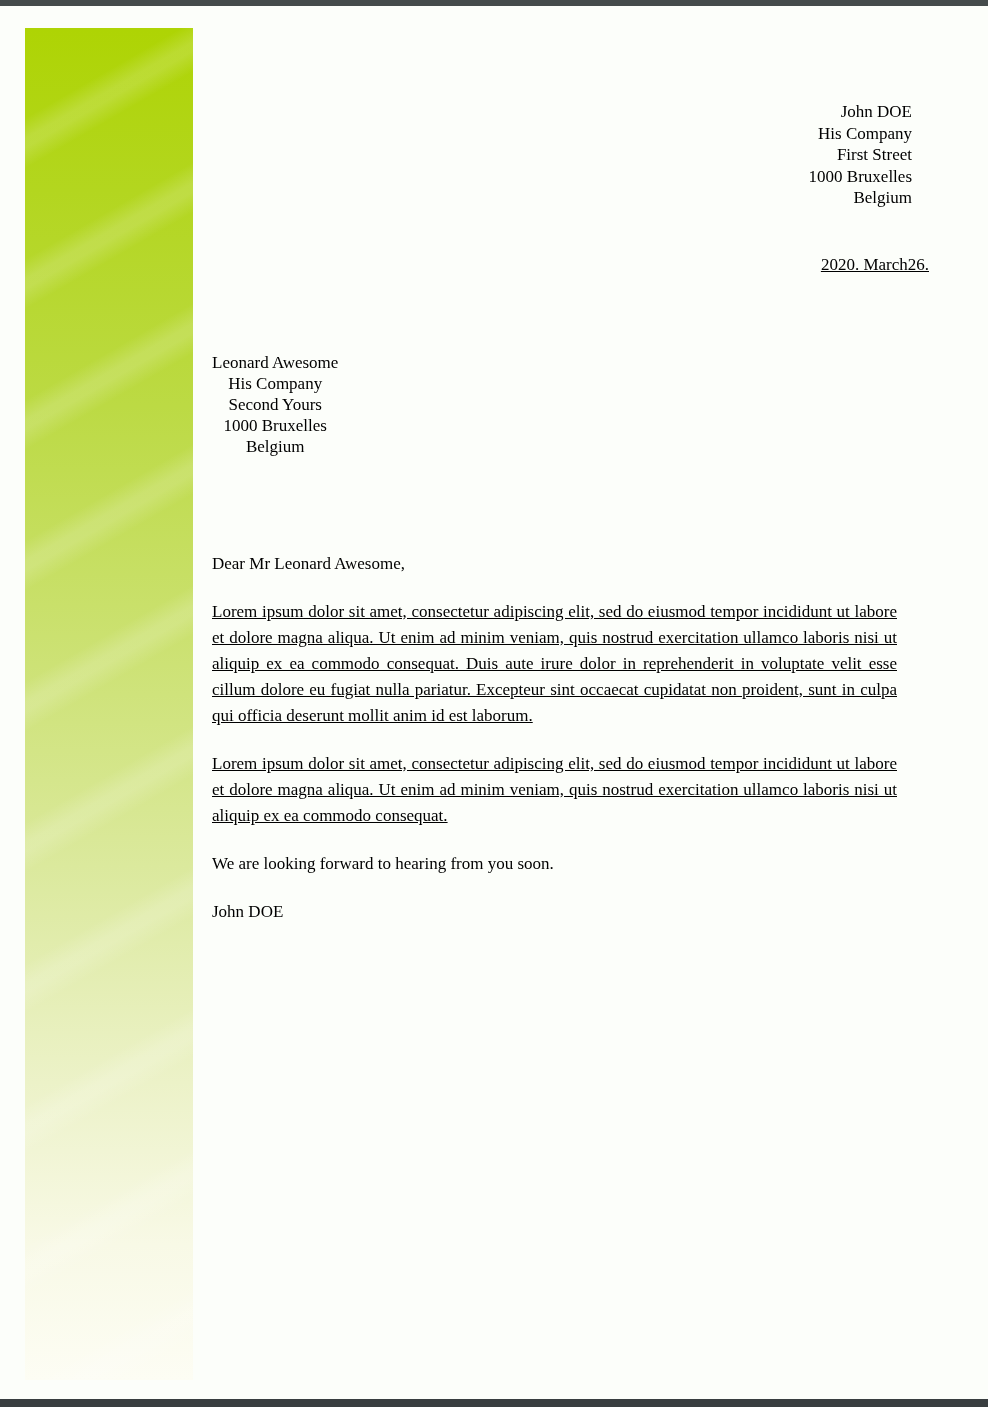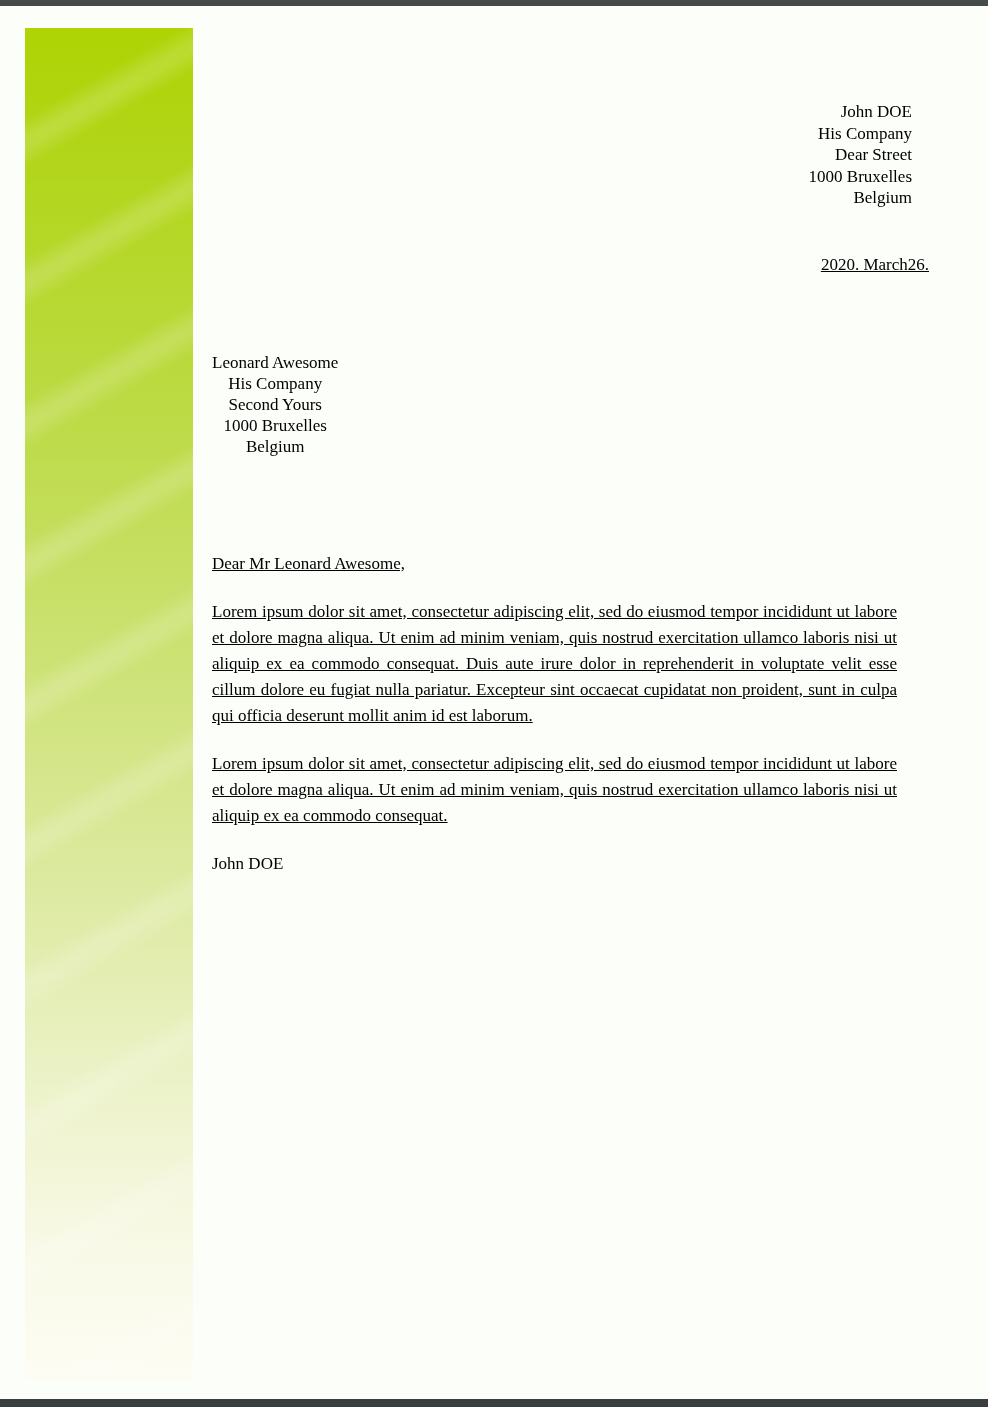--- a/index.html
+++ b/index.html
@@ -90,21 +90,20 @@
   .letter-body {
     position: absolute;
     top: 551px;
     left: 212px;
     width: 685px;
     font-size: 17px;
     line-height: 26px;
   }
   .letter-body .salutation {
     margin: 0;
-    text-decoration: underline;
   }
   .letter-body p.para {
     margin: 22px 0 0 0;
     text-align: justify;
     text-decoration: underline;
   }
   .letter-body p.plain {
     margin: 22px 0 0 0;
     text-align: left;
   }
@@ -113,39 +112,40 @@
 </head>
 <body>
 
 <div class="viewport">
 
   <div class="accent-sidebar"></div>
 
   <div class="sender-block">
     <span class="addr-line">John DOE</span>
     <span class="addr-line">His Company</span>
-    <span class="addr-line">Dear Street</span>
+    <span class="addr-line">First Street</span>
     <span class="addr-line">1000 Bruxelles</span>
     <span class="addr-line">Belgium</span>
   </div>
 
   <div class="date-line">2020. March26.</div>
 
   <div class="recipient-block">
     <span class="addr-line">Leonard Awesome</span>
     <span class="addr-line">His Company</span>
     <span class="addr-line">Second Yours</span>
     <span class="addr-line">1000 Bruxelles</span>
     <span class="addr-line">Belgium</span>
   </div>
 
   <div class="letter-body">
     <p class="salutation">Dear Mr Leonard Awesome,</p>
     <p class="para">Lorem ipsum dolor sit amet, consectetur adipiscing elit, sed do eiusmod tempor incididunt ut labore et dolore magna aliqua. Ut enim ad minim veniam, quis nostrud exercitation ullamco laboris nisi ut aliquip ex ea commodo consequat. Duis aute irure dolor in reprehenderit in voluptate velit esse cillum dolore eu fugiat nulla pariatur. Excepteur sint occaecat cupidatat non proident, sunt in culpa qui officia deserunt mollit anim id est laborum.</p>
     <p class="para">Lorem ipsum dolor sit amet, consectetur adipiscing elit, sed do eiusmod tempor incididunt ut labore et dolore magna aliqua. Ut enim ad minim veniam, quis nostrud exercitation ullamco laboris nisi ut aliquip ex ea commodo consequat.</p>
+    <p class="plain">We are looking forward to hearing from you soon.</p>
     <p class="plain">John DOE</p>
   </div>
 
   <div class="top-edge"></div>
   <div class="bottom-edge"></div>
   <div class="scroll-thumb"></div>
 
 </div>
 
 </body></html>

